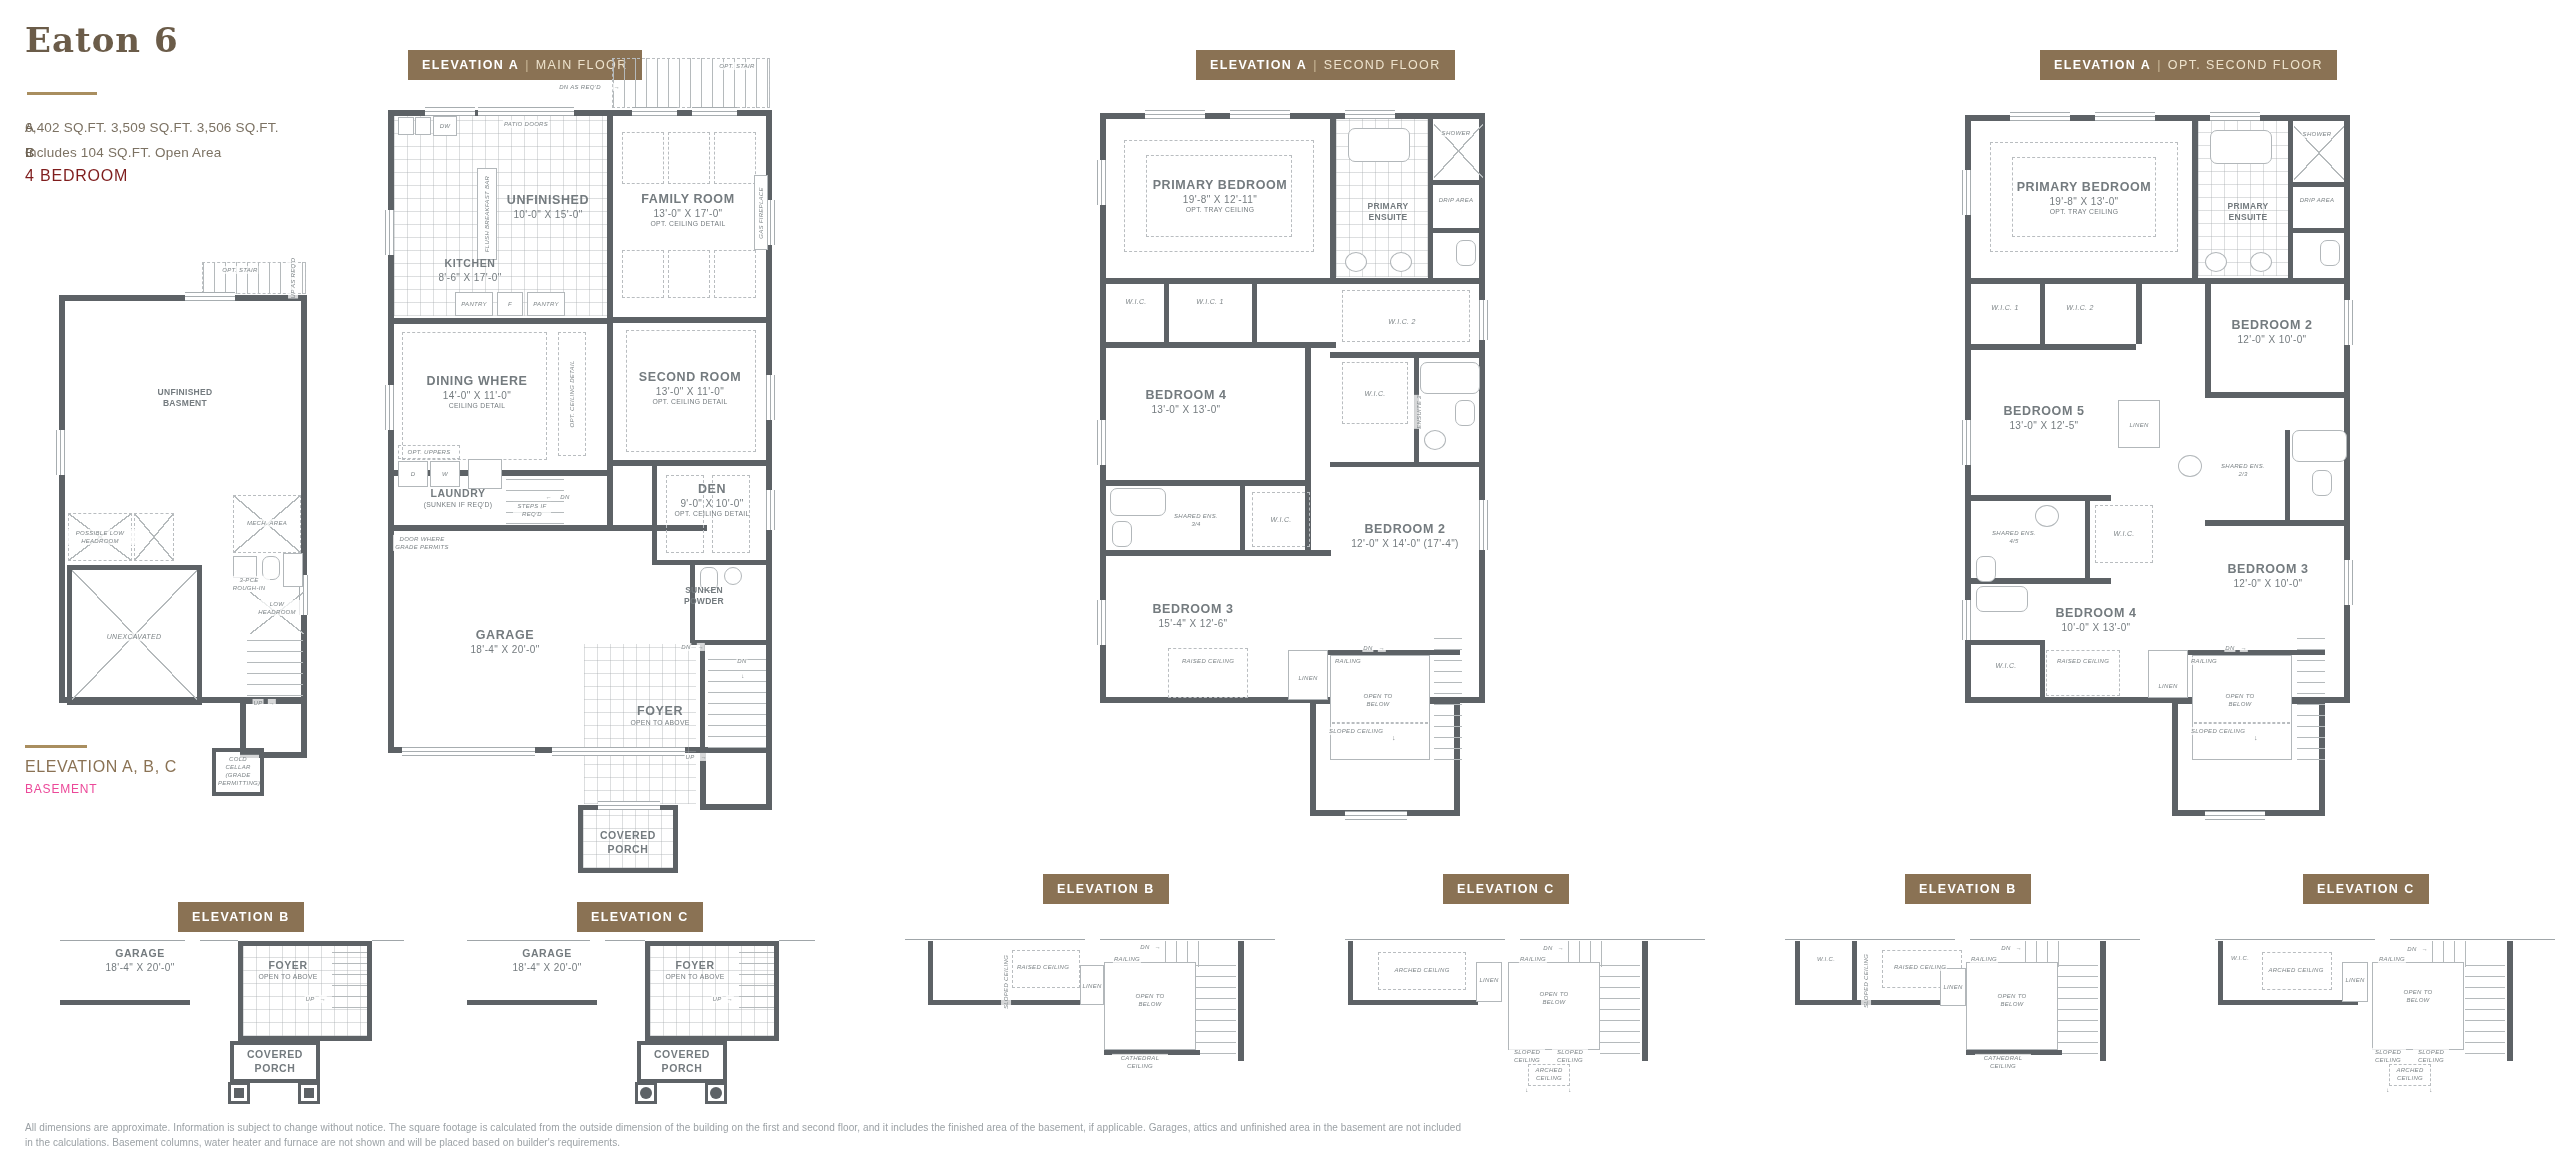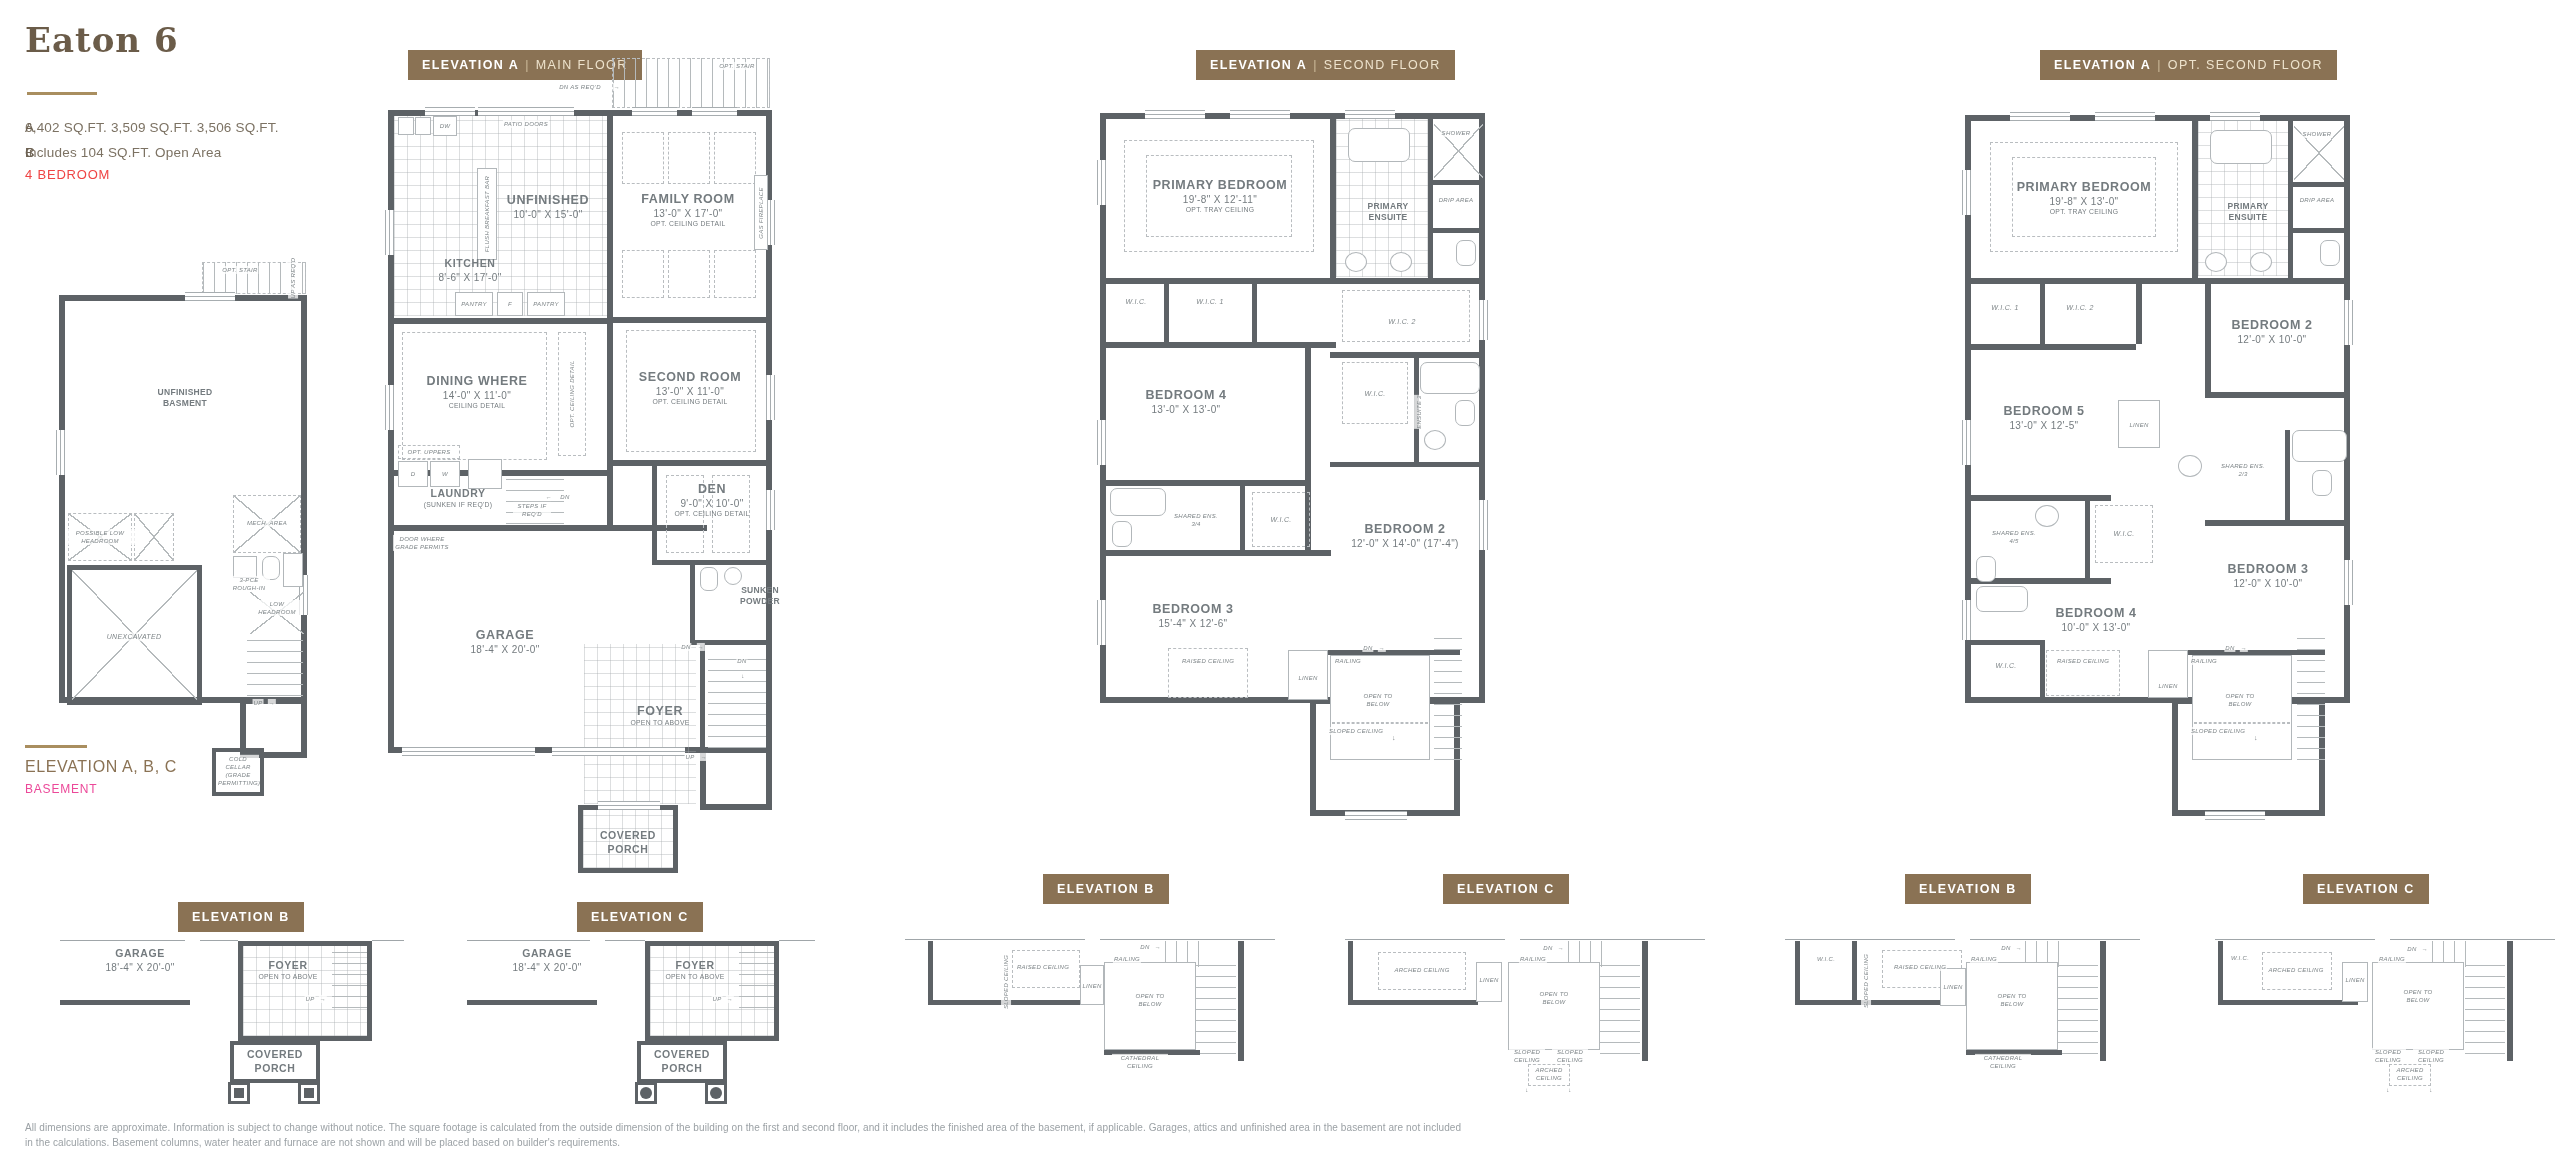--- a/index.html
+++ b/index.html
@@ -33,21 +33,21 @@
 .room.sm .nm{font-size:8.5px;letter-spacing:.3px}
 .room.wr{white-space:normal}
 .sl{position:absolute;transform:translate(-50%,-50%);font-size:7px;letter-spacing:.3px;color:#7d8487;white-space:nowrap;text-align:center;line-height:1.35;z-index:5;background:rgba(255,255,255,.75);padding:0 1px}
 .sl.wr{white-space:normal;width:60px}
 .sl.t6{font-size:6px}
 .vl{writing-mode:vertical-rl;transform:translate(-50%,-50%) rotate(180deg)}
 .hdr-title{position:absolute;font-family:"DejaVu Serif","Liberation Serif",serif;font-size:34px;color:#6b5c49;letter-spacing:1px}
 .divider{background:#a98e5f;height:3px}
 .specs{position:absolute;font-size:13.5px;color:#7c7263;letter-spacing:.2px;line-height:1.85}
 .specs b{font-weight:700;color:#6d6253}
-.bedrooms{position:absolute;font-size:13px;color:#ef4444;letter-spacing:.8px}
+.bedrooms{position:absolute;font-size:16px;color:#7f1d1d;letter-spacing:.8px}
 .cap-t{position:absolute;font-size:16px;color:#8a7254;letter-spacing:.6px}
 .cap-s{position:absolute;font-size:12px;color:#ec4899;letter-spacing:.8px}
 .foot{position:absolute;font-size:10px;color:#9ba1a5;line-height:1.5;width:1440px;letter-spacing:.1px}
 </style>
 </head>
 <body>
 
 <div id="cv">
 
   <div>
@@ -205,21 +205,21 @@
       </div>
     <s class="d" style="left:666px;top:475px;width:38px;height:78px"></s>
     <s class="d" style="left:712px;top:475px;width:38px;height:78px"></s>
     <div class="room" style="left:712px;top:500px">
         <span class="nm">DEN</span>
         <span class="dm">9'-0" X 10'-0"</span>
         <span class="nt">OPT. CEILING DETAIL</span>
       </div>
     <b class="t rr" style="left:700px;top:567px;width:18px;height:24px"></b>
     <b class="t rd" style="left:724px;top:567px;width:18px;height:18px"></b>
-    <div class="room sm wr" style="left:760px;top:596px;width:50px">
+    <div class="room sm wr" style="left:704px;top:596px;width:50px">
         <span class="nm">SUNKEN POWDER</span>
       </div>
     <em class="sl t6" style="left:686px;top:647px">DN</em>
     <em class="sl t6" style="left:701px;top:647px">→</em>
     <em class="sl t6" style="left:742px;top:661px">DN</em>
     <em class="sl t6" style="left:743px;top:676px">↓</em>
     <i class="sh" style="left:708px;top:650px;width:58px;height:98px"></i>
     <div class="room" style="left:660px;top:716px">
         <span class="nm">FOYER</span>
         <span class="nt">OPEN TO ABOVE</span>

